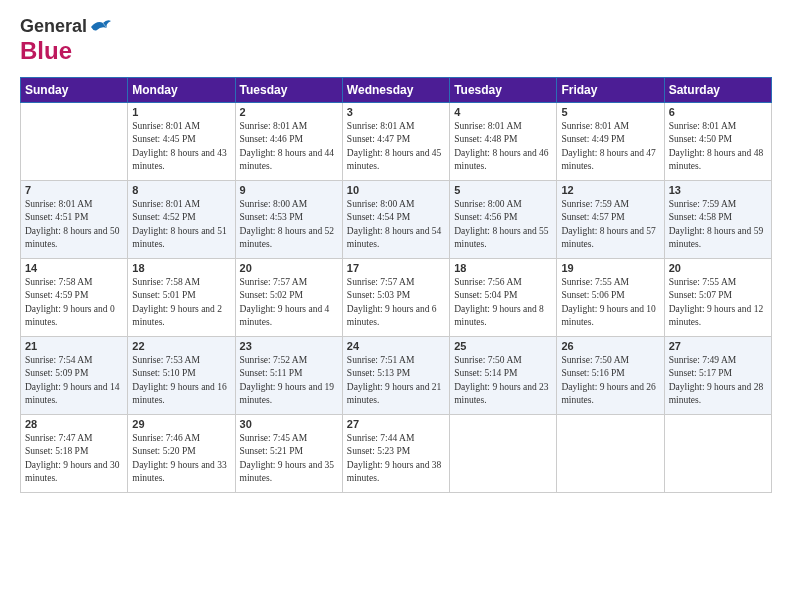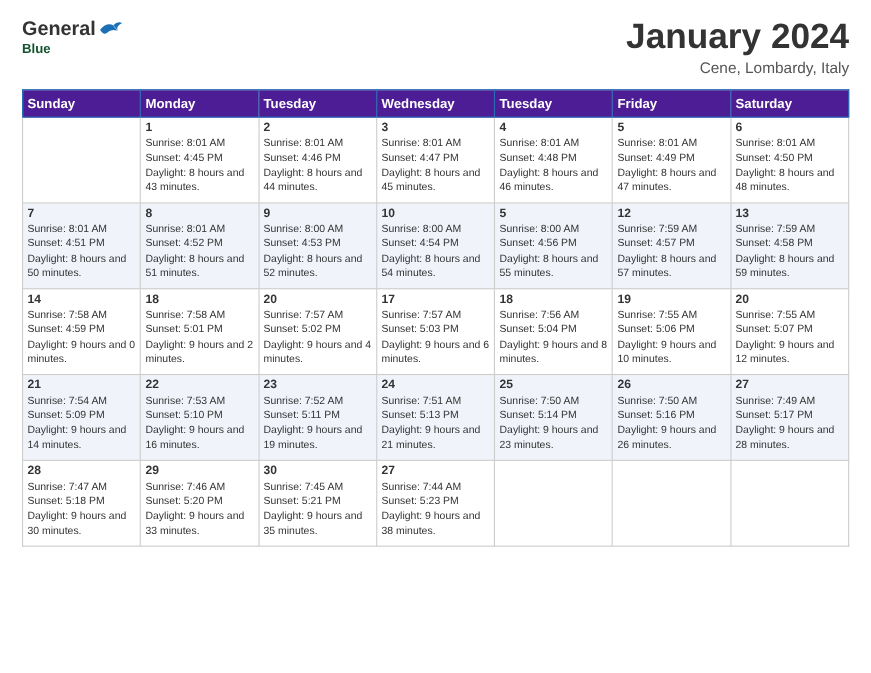--- a/index.html
+++ b/index.html
@@ -28,23 +28,23 @@
     .logo-text {
       display: flex;
       align-items: center;
     }
     .logo-general {
       font-size: 18px;
       font-weight: bold;
       color: #333;
     }
     .logo-blue {
-      font-size: 12px;
-      font-weight: bold;
-      color: #14532d;
+      font-size: 24px;
+      font-weight: bold;
+      color: #be185d;
     }
     .logo-bird {
       width: 22px;
       height: 18px;
       margin-left: 2px;
     }
     .title-block {
       text-align: right;
     }
     .month-title {
@@ -90,43 +90,40 @@
       font-size: 11px;
       font-weight: bold;
       color: #333;
       display: block;
       margin-bottom: 2px;
     }
     .day-info {
       font-size: 9.5px;
       color: #333;
       line-height: 1.4;
+      font-family: Liberation Serif, serif;
     }
     .empty-cell {
       background-color: #fff !important;
     }
   </style>
 </head>
 <body>
 
 <div class="container">
   <div class="header">
     <div class="logo">
       <div class="logo-text">
         <span class="logo-general">General</span>
         <svg class="logo-bird" viewBox="0 0 22 18" xmlns="http://www.w3.org/2000/svg">
           <path d="M2 9 Q8 2 14 5 Q18 1 22 3 Q16 6 18 10 Q12 8 8 12 Q5 14 2 9Z" fill="#1a6fb5"></path>
           <path d="M14 5 Q16 8 18 10" stroke="#fff" stroke-width="0.5" fill="none"></path>
         </svg>
       </div>
       <span class="logo-blue">Blue</span>
-    </div>
-    <div class="title-block">
-      <div class="month-title">January 2024</div>
-      <div class="location">Cene, Lombardy, Italy</div>
     </div>
   </div>
 
   <table>
     <thead>
       <tr>
         <th>Sunday</th>
         <th>Monday</th>
         <th>Tuesday</th>
         <th>Wednesday</th>

